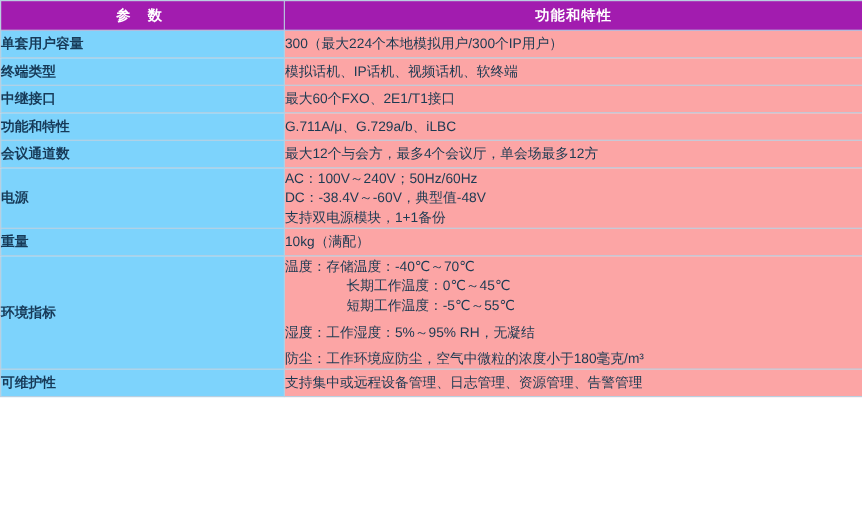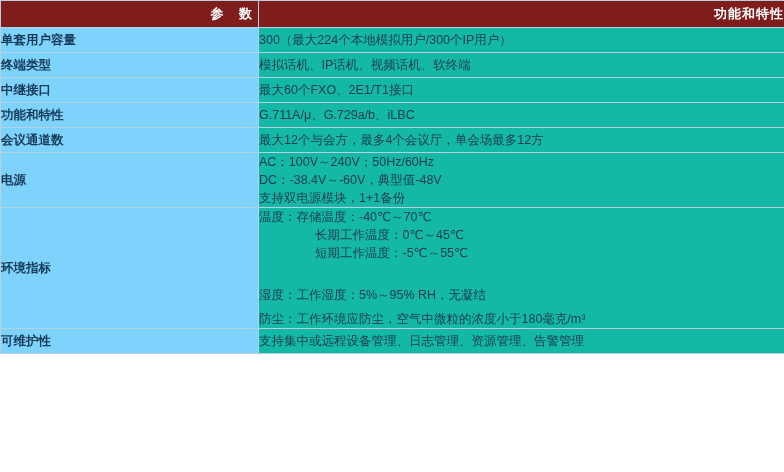--- a/index.html
+++ b/index.html
@@ -21,41 +21,41 @@
   }
   #spec-table col.c1 { width: 258px; }
   #spec-table col.c2 { width: 526px; }
 
   #spec-table th, #spec-table td {
     border: 1px solid #b9cfe0;
     vertical-align: middle;
     padding: 0;
   }
   thead th {
-    background: #7f1d1d;
+    background: #a21caf;
     color: #ffffff;
     font-size: 13px;
     font-weight: bold;
     letter-spacing: 2px;
-    text-align: right;
+    text-align: center;
     height: 26px;
     border: 1px solid #1d4e77;
   }
   thead th.h1 { padding-left: 12px; letter-spacing: 6px; }
   thead th.h2 { padding-left: 12px; letter-spacing: 1px; }
 
   td.param {
     background: #7dd3fc;
     color: #173a58;
     font-size: 12.5px;
     font-weight: bold;
     padding-left: 12px;
   }
   td.value {
-    background: #14b8a6;
+    background: #fca5a5;
     color: #1b3a52;
     font-size: 12.5px;
     padding: 5px 10px 5px 12px;
     line-height: 18px;
   }
   .line { display: block; white-space: pre; }
   .indent-1 { padding-left: 56px; }
   tr.r-short td { height: 24px; }
 </style>
 </head>
@@ -104,27 +104,33 @@
         </td>
       </tr>
       <tr>
         <td class="param">电源</td>
         <td class="value">
           <span class="line">AC：100V～240V；50Hz/60Hz</span>
           <span class="line">DC：-38.4V～-60V，典型值-48V</span>
           <span class="line">支持双电源模块，1+1备份</span>
         </td>
       </tr>
+      <tr class="r-short">
+        <td class="param">重量</td>
+        <td class="value">
+          <span class="line">10kg（满配）</span>
+        </td>
+      </tr>
       <tr>
         <td class="param">环境指标</td>
         <td class="value">
           <span class="line">温度：存储温度：-40℃～70℃</span>
           <span class="line indent-1">长期工作温度：0℃～45℃</span>
           <span class="line indent-1">短期工作温度：-5℃～55℃</span>
-          <span class="line" style="margin-top: 24px;">湿度：工作湿度：5%～95% RH，无凝结</span>
+          <span class="line" style="margin-top: 6px;">湿度：工作湿度：5%～95% RH，无凝结</span>
           <span class="line" style="margin-top: 6px;">防尘：工作环境应防尘，空气中微粒的浓度小于180毫克/m³</span>
         </td>
       </tr>
       <tr class="r-short">
         <td class="param">可维护性</td>
         <td class="value">
           <span class="line">支持集中或远程设备管理、日志管理、资源管理、告警管理</span>
         </td>
       </tr>
     </tbody>

